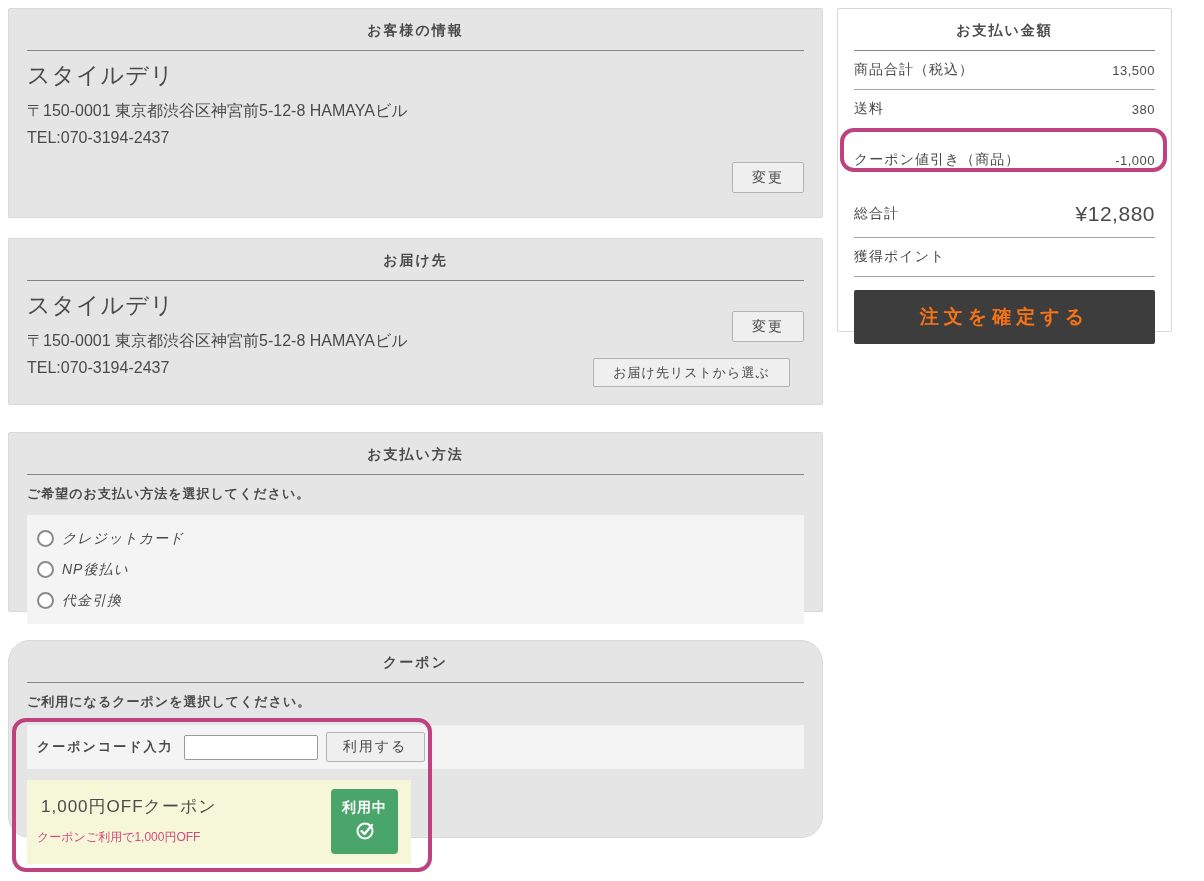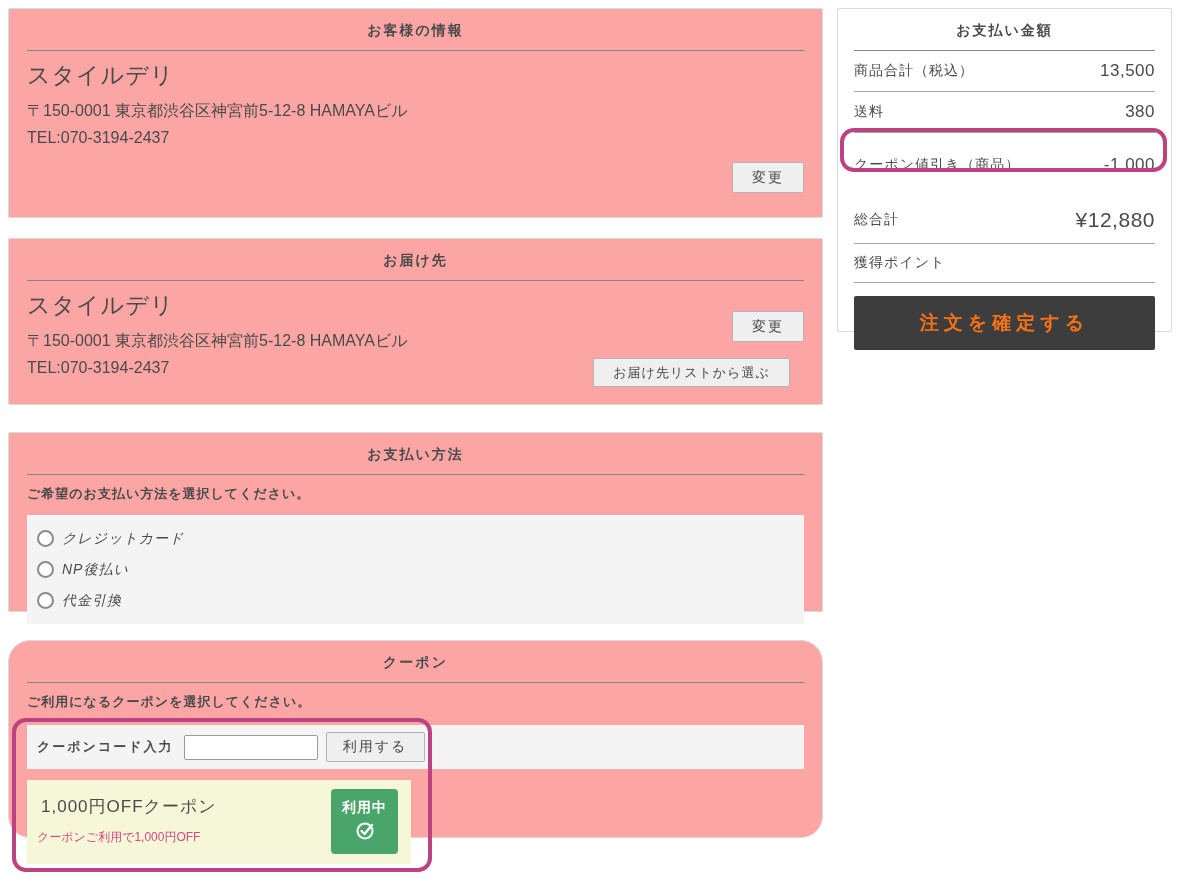--- a/index.html
+++ b/index.html
@@ -7,21 +7,21 @@
   body {
     width:1204px; height:881px; position:relative;
     font-family:"Liberation Sans","DejaVu Sans",sans-serif;
     color:#4a4a4a;
   }
   .page { position:absolute; inset:0; }
 
   
   .card {
     position:relative;
-    background:#fca5a5;
+    background:#e5e5e5;
     border:1px solid #d9d9d9;
     border-radius:2px;
     padding:0 18px;
   }
   .card-title {
     text-align:center;
     font-size:14px; font-weight:bold; letter-spacing:2px;
     color:#4a4a4a;
     padding:13px 0 10px;
     border-bottom:1px solid #858585;
@@ -120,21 +120,21 @@
     border:1px solid #d9d9d9; border-radius:2px;
     padding:0 16px;
   }
   .srow {
     display:flex; justify-content:space-between; align-items:center;
     padding:10px 0;
     border-bottom:1px solid #a3a3a3;
     font-size:14px;
   }
   .srow-label { letter-spacing:1px; }
-  .srow-value { font-size:17px; letter-spacing:0.5px; }
+  .srow-value { font-size:13px; letter-spacing:0.5px; }
   .srow-discount { border-bottom:none; padding:22px 0; }
   .srow-total .srow-value { font-size:21px; }
   .srow-total { padding:11px 0; }
   .submit-btn {
     display:block;
     margin-top:13px;
     width:100%; height:54px;
     background:#3d3d3d; border:none; border-radius:2px;
     color:#f97316; font-size:19px; font-weight:bold; letter-spacing:5px;
     cursor:pointer;

